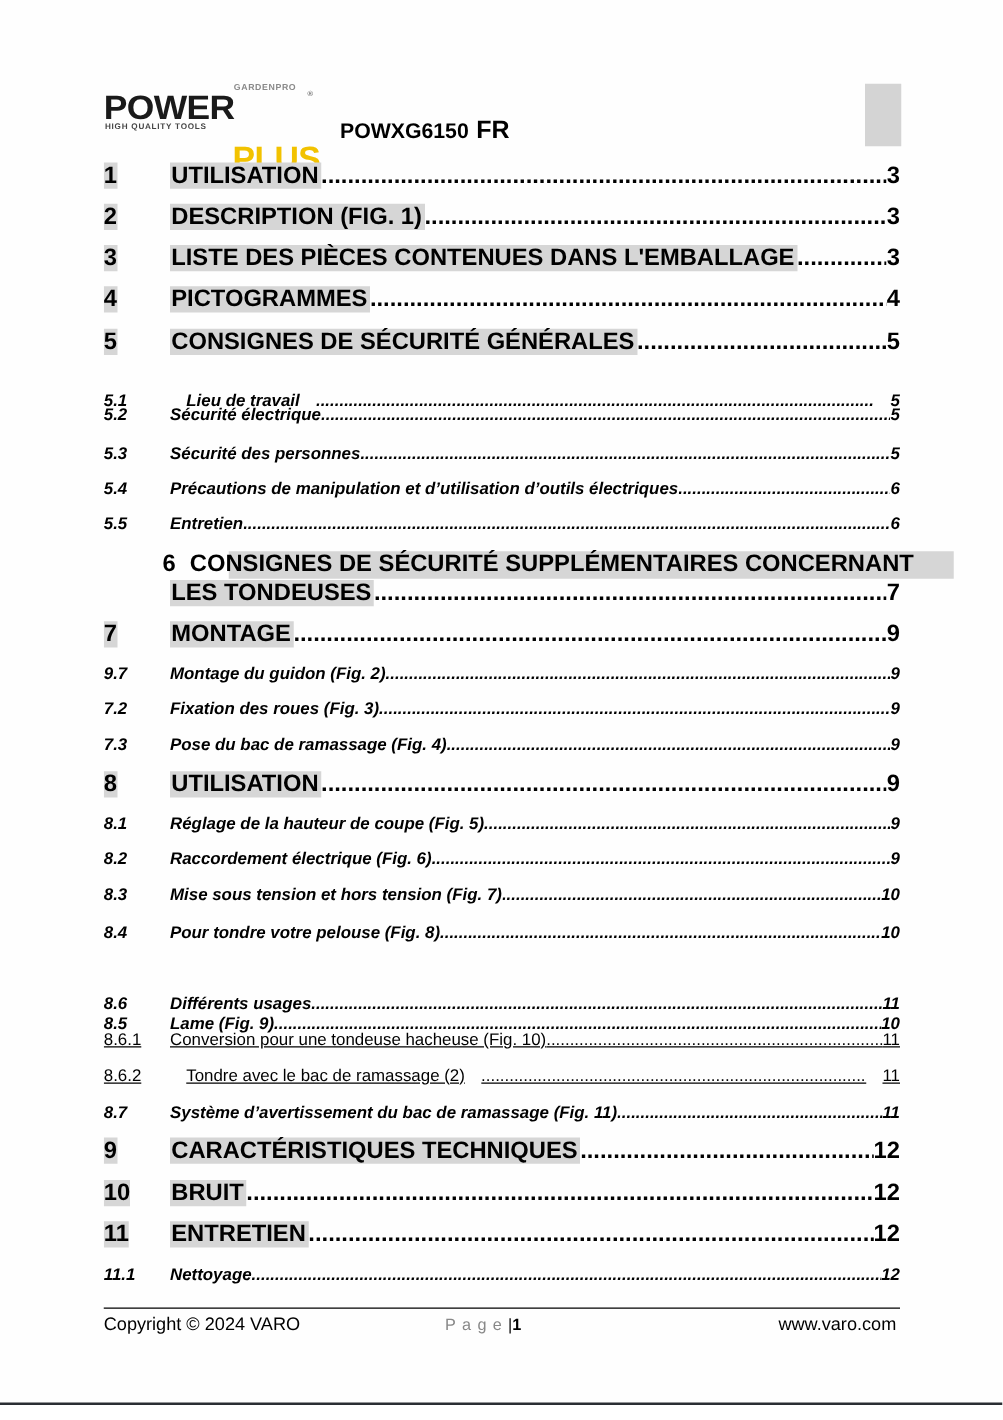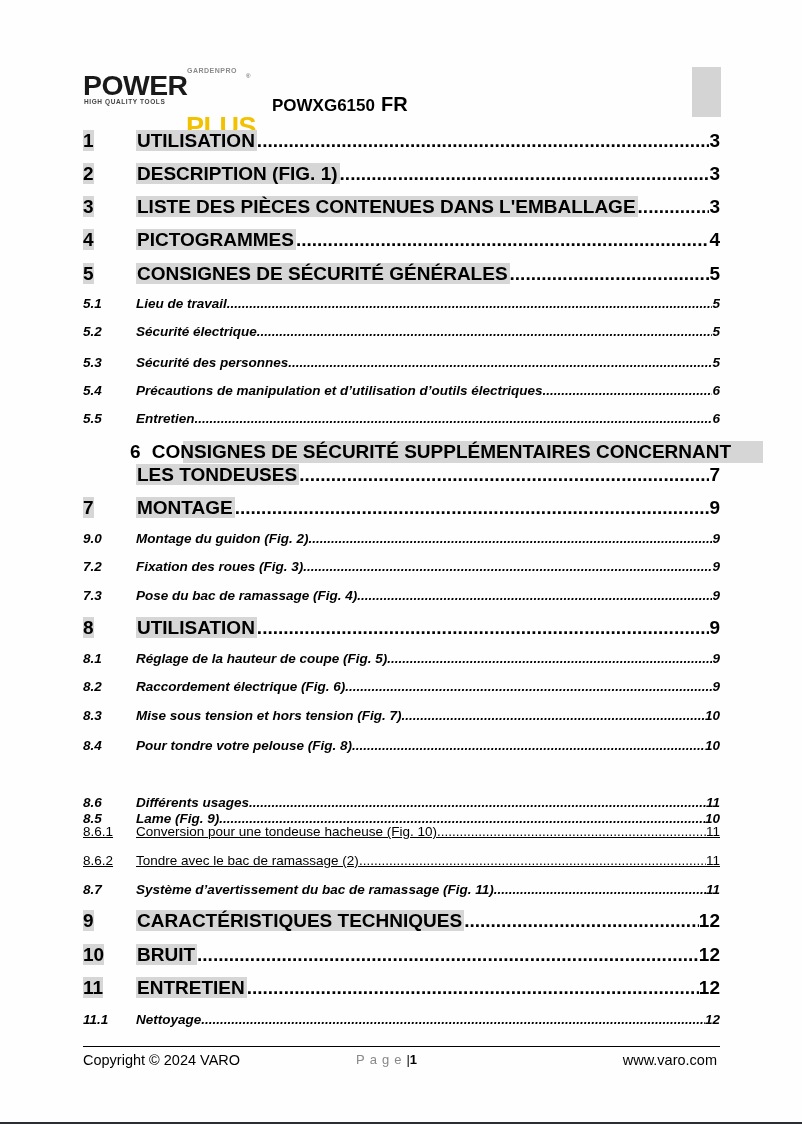--- a/index.html
+++ b/index.html
@@ -100,21 +100,21 @@
       <span class="pg">4</span>
     </div>
 
     <div class="entry lvl1" style="top:262px;">
       <span class="num"><span>5</span></span>
       <span class="title"><span class="hl">CONSIGNES DE SÉCURITÉ GÉNÉRALES </span></span>
       <span class="leader"></span>
       <span class="pg">5</span>
     </div>
 
-    <div class="entry lvl2" style="top:295px;">
+    <div class="entry lvl2" style="top:312px;gap:13px;">
       <span class="num">5.1</span>
       <span class="title">Lieu de travail</span>
       <span class="leader"></span>
       <span class="pg">5</span>
     </div>
 
     <div class="entry lvl2" style="top:323px;">
       <span class="num">5.2</span>
       <span class="title">Sécurité électrique</span>
       <span class="leader"></span>
@@ -157,21 +157,21 @@
     </div>
 
     <div class="entry lvl1" style="top:496px;">
       <span class="num"><span>7</span></span>
       <span class="title"><span class="hl">MONTAGE </span></span>
       <span class="leader"></span>
       <span class="pg">9</span>
     </div>
 
     <div class="entry lvl2" style="top:530px;">
-      <span class="num">9.0</span>
+      <span class="num">9.7</span>
       <span class="title">Montage du guidon (Fig. 2)</span>
       <span class="leader"></span>
       <span class="pg">9</span>
     </div>
 
     <div class="entry lvl2" style="top:558px;">
       <span class="num">7.2</span>
       <span class="title">Fixation des roues (Fig. 3)</span>
       <span class="leader"></span>
       <span class="pg">9</span>
@@ -233,21 +233,21 @@
       <span class="pg">11</span>
     </div>
 
     <div class="entry lvl3" style="top:823px;">
       <span class="num">8.6.1</span>
       <span class="title">Conversion pour une tondeuse hacheuse (Fig. 10) </span>
       <span class="leader"></span>
       <span class="pg">11</span>
     </div>
 
-    <div class="entry lvl3" style="top:852px;">
+    <div class="entry lvl3" style="top:852px;gap:13px;">
       <span class="num">8.6.2</span>
       <span class="title">Tondre avec le bac de ramassage (2)</span>
       <span class="leader"></span>
       <span class="pg">11</span>
     </div>
 
     <div class="entry lvl2" style="top:881px;">
       <span class="num">8.7</span>
       <span class="title">Système d’avertissement du bac de ramassage (Fig. 11) </span>
       <span class="leader"></span>

